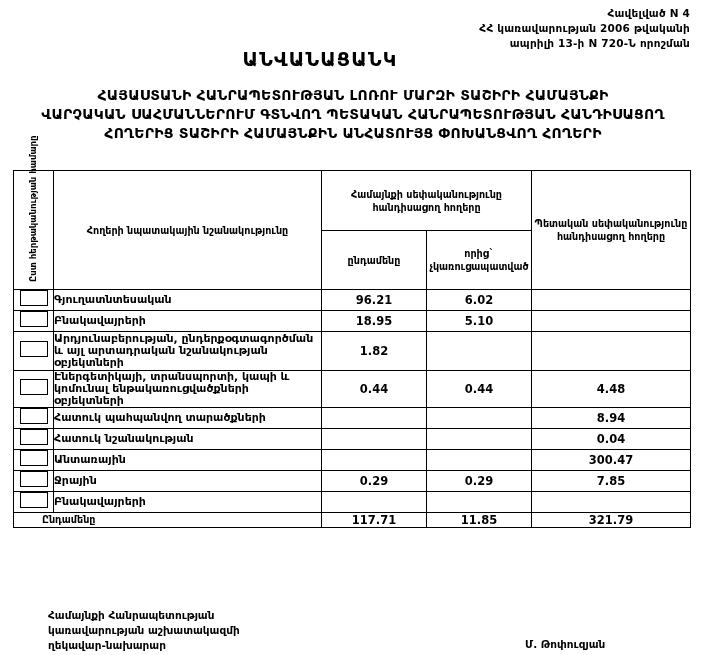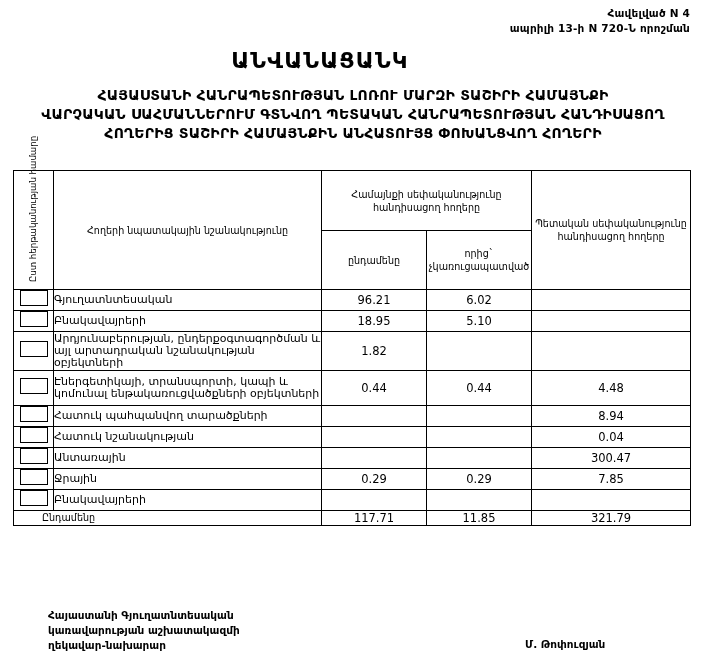--- a/index.html
+++ b/index.html
@@ -34,21 +34,21 @@
     letter-spacing: 0.2px;
   }
 
   
   .doc-title {
     position: absolute;
     top: 48px;
     left: 0;
     width: 640px;
     text-align: center;
-    font-size: 22px;
+    font-size: 19px;
     font-weight: bold;
     letter-spacing: 1.2px;
   }
 
   .doc-subtitle {
     position: absolute;
     top: 86px;
     left: 36px;
     width: 634px;
     text-align: center;
@@ -67,21 +67,21 @@
   }
   table.main {
     border-collapse: collapse;
     width: 677px;
     table-layout: fixed;
   }
   table.main td, table.main th {
     border: 1px solid #000000;
     padding: 0;
     vertical-align: middle;
-    font-weight: normal;
+    font-weight: bold;
   }
 
   .hdr {
     text-align: center;
     font-size: 9.6px;
     font-weight: normal;
     line-height: 13px;
     padding: 4px 5px;
   }
   .hdr-vert {
@@ -155,20 +155,21 @@
     font-weight: bold;
   }
 </style>
 </head>
 <body>
 
 <div class="page">
 
   <div class="doc-header">
     <div>Հավելված N 4</div>
+    <div>ՀՀ կառավարության 2006 թվականի</div>
     <div>ապրիլի 13-ի N 720-Ն որոշման</div>
   </div>
 
   <div class="doc-title">ԱՆՎԱՆԱՑԱՆԿ</div>
 
   <div class="doc-subtitle">
     <div>ՀԱՅԱՍՏԱՆԻ ՀԱՆՐԱՊԵՏՈՒԹՅԱՆ ԼՈՌՈՒ ՄԱՐԶԻ ՏԱՇԻՐԻ ՀԱՄԱՅՆՔԻ</div>
     <div>ՎԱՐՉԱԿԱՆ ՍԱՀՄԱՆՆԵՐՈՒՄ ԳՏՆՎՈՂ  ՊԵՏԱԿԱՆ ՀԱՆՐԱՊԵՏՈՒԹՅԱՆ ՀԱՆԴԻՍԱՑՈՂ</div>
     <div>ՀՈՂԵՐԻՑ ՏԱՇԻՐԻ ՀԱՄԱՅՆՔԻՆ ԱՆՀԱՏՈՒՅՑ  ՓՈԽԱՆՑՎՈՂ ՀՈՂԵՐԻ</div>
   </div>
@@ -266,19 +267,19 @@
           <td class="rowlabel" colspan="2">Ընդամենը</td>
           <td class="num">117.71</td>
           <td class="num">11.85</td>
           <td class="num">321.79</td>
         </tr>
       </tbody>
     </table>
   </div>
 
   <div class="footer-left">
-    <div>Հայաստանի Գյուղատնտեսական</div>
+    <div>Համայնքի Հանրապետության</div>
     <div>կառավարության աշխատակազմի</div>
     <div>ղեկավար-նախարար</div>
   </div>
   <div class="footer-right">Մ. Թոփուզյան</div>
 
 </div>
 
 </body></html>

